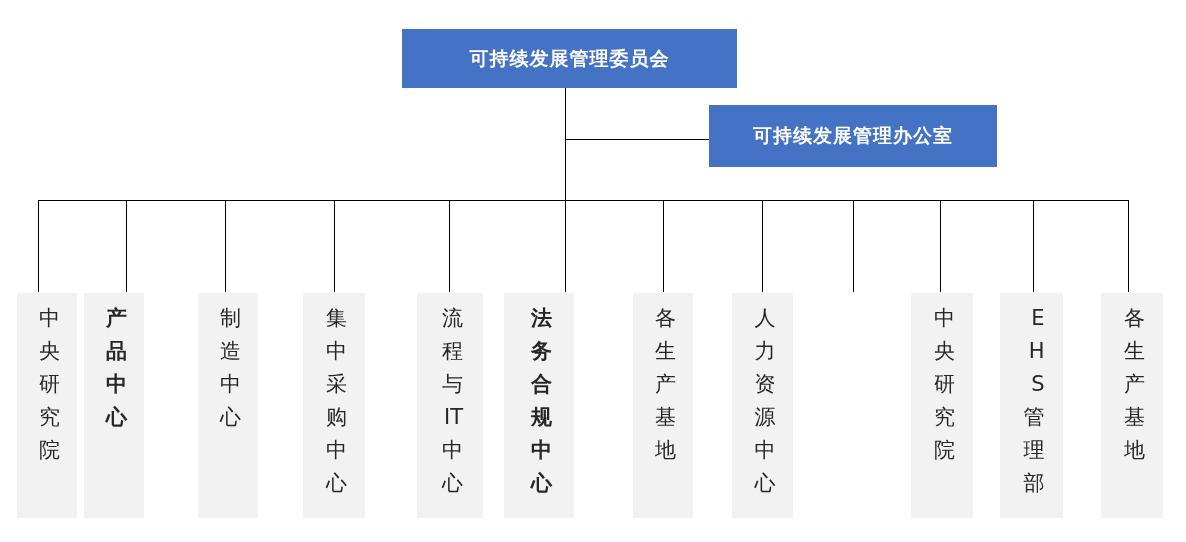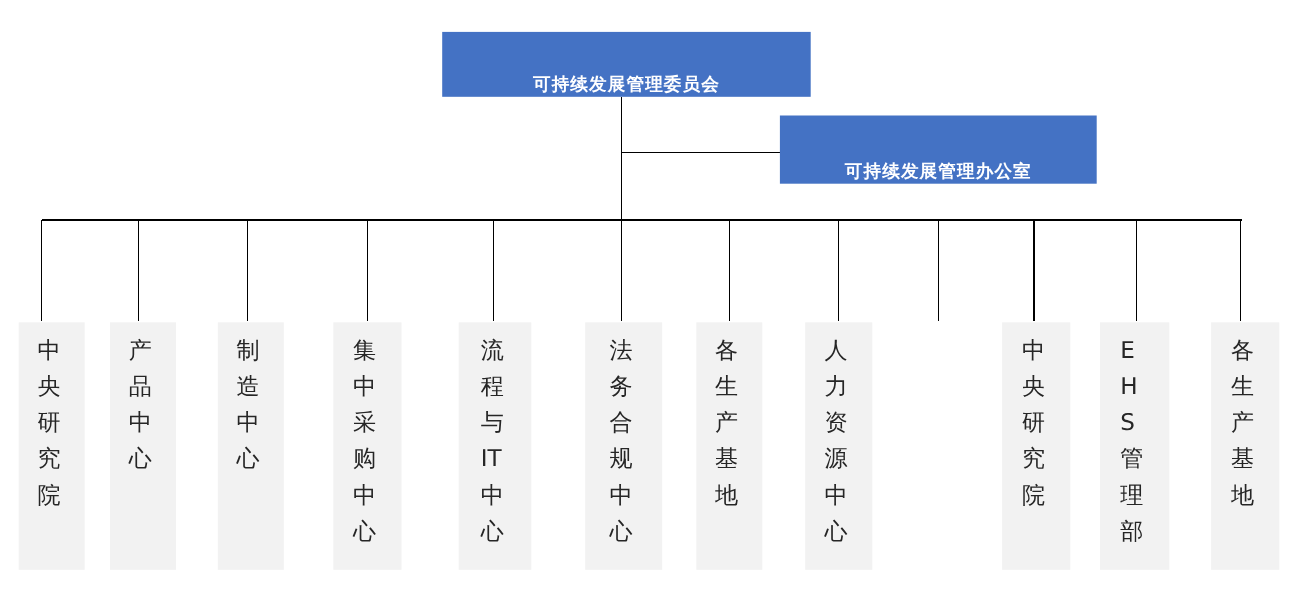--- a/index.html
+++ b/index.html
@@ -18,23 +18,23 @@
   .connectors {
     position: absolute;
     left: 0;
     top: 0;
   }
   .node {
     position: absolute;
     background: #4472C4;
     color: #ffffff;
     display: flex;
-    align-items: flex-end;
+    align-items: center;
     justify-content: center;
-    font-size: 16px;
+    font-size: 19px;
     font-weight: bold;
     letter-spacing: 1px;
     white-space: nowrap;
   }
   .node.committee {
     left: 402px;
     top: 29px;
     width: 335px;
     height: 59px;
   }
@@ -51,30 +51,30 @@
     background: #F2F2F2;
     display: flex;
     justify-content: center;
   }
   .dept-label {
     width: 26px;
     padding-top: 9px;
     font-size: 21px;
     line-height: 33px;
     color: #262626;
-    text-align: left;
+    text-align: right;
     word-break: break-all;
   }
   
   .d0  { left: 17px;   width: 60px; }
-  .d1  { left: 100px;  width: 60px; }
+  .d1  { left: 84px;  width: 60px; font-weight: bold; }
   .d2  { left: 198px;  width: 60px; }
   .d3  { left: 303px;  width: 62px; }
   .d4  { left: 417px;  width: 66px; }
-  .d5  { left: 532px;  width: 70px; }
+  .d5  { left: 504px;  width: 70px; font-weight: bold; }
   .d6  { left: 633px;  width: 60px; }
   .d7  { left: 732px;  width: 61px; }
   .d8  { left: 822px;  width: 63px; }
   .d9  { left: 911px;  width: 62px; }
   .d10 { left: 1000px; width: 63px; }
   .d11 { left: 1101px; width: 62px; }
 </style>
 </head>
 <body>
 

